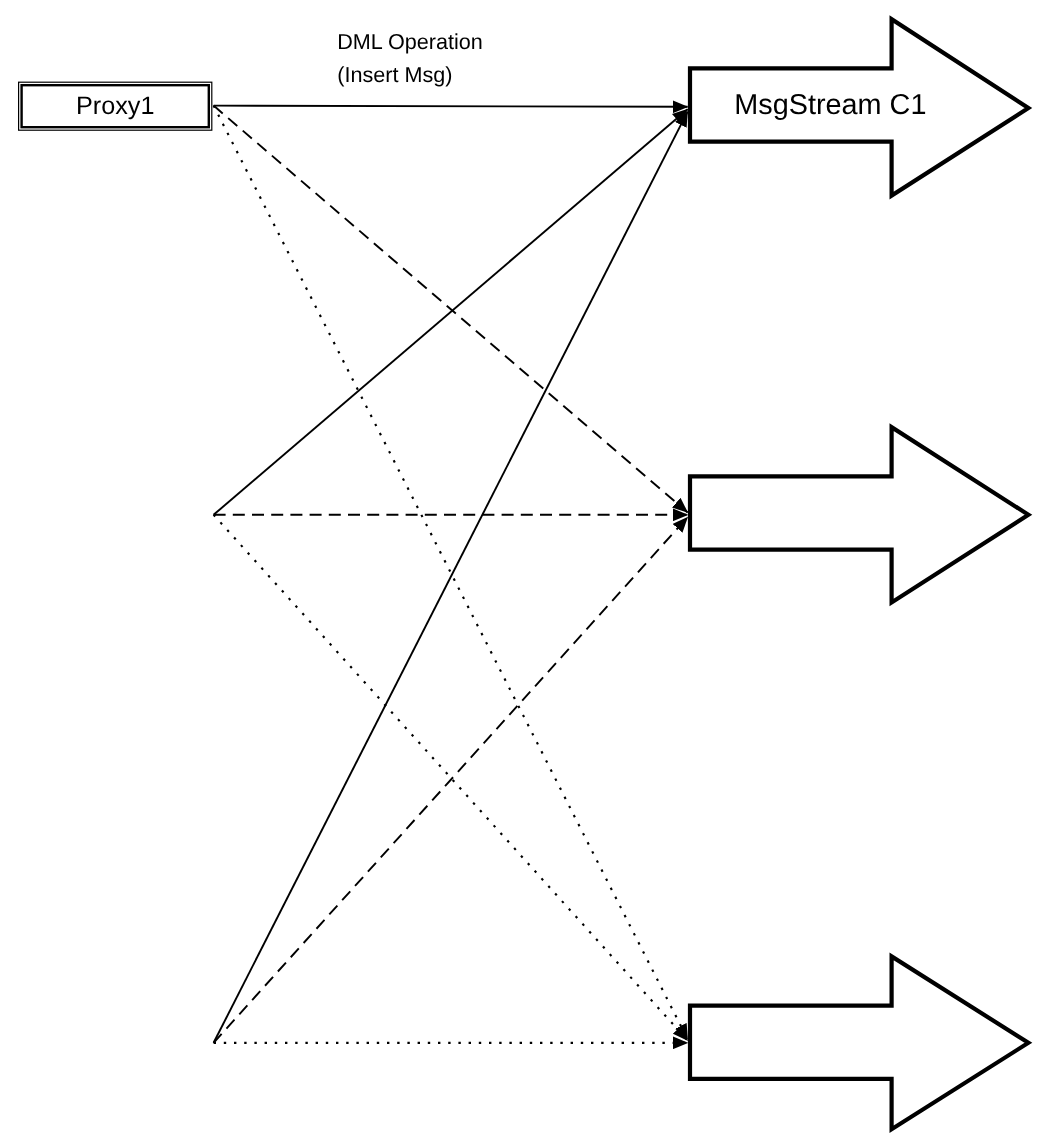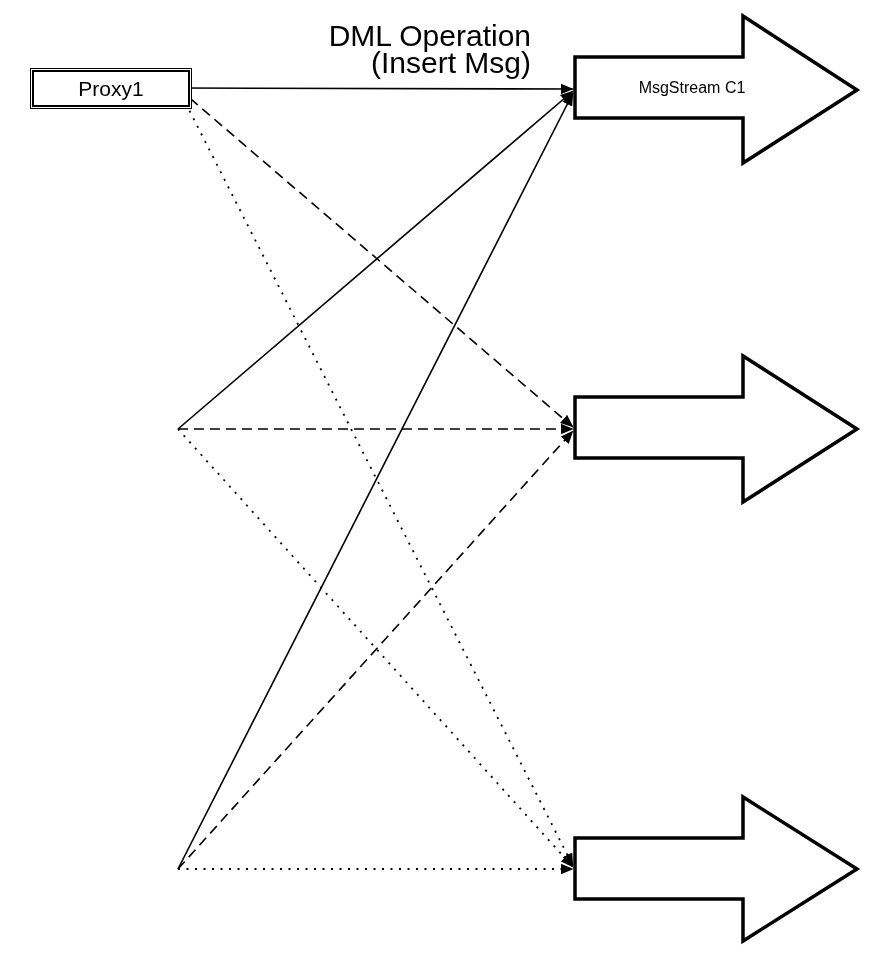--- a/index.html
+++ b/index.html
@@ -33,21 +33,21 @@
   
   .stream-shape {
     fill: #ffffff;
     stroke: #000000;
     stroke-width: 3.5;
     stroke-linejoin: miter;
   }
   
   .proxy {
     position: absolute;
-    left: 30px;
+    left: 15px;
     width: 162px;
     height: 41px;
     box-sizing: border-box;
     border: 1px solid #000000;
     padding: 1px;
     background: #ffffff;
   }
   .proxy-inner {
     width: 100%;
     height: 100%;
@@ -63,31 +63,31 @@
     white-space: nowrap;
   }
   
   .stream-label {
     position: absolute;
     left: 575px;
     width: 234px;
     height: 61px;
     line-height: 61px;
     text-align: center;
-    font-size: 16px;
+    font-size: 24px;
     white-space: nowrap;
   }
   
   .dml {
     position: absolute;
     left: 281px;
     top: 22px;
     width: 250px;
-    text-align: right;
-    font-size: 30px;
+    text-align: left;
+    font-size: 18px;
     line-height: 27px;
   }
 </style>
 </head>
 <body>
 
 <div class="canvas">
 
   <svg class="connector-layer" width="875" height="956" viewBox="0 0 875 956" xmlns="http://www.w3.org/2000/svg">
     <defs>

